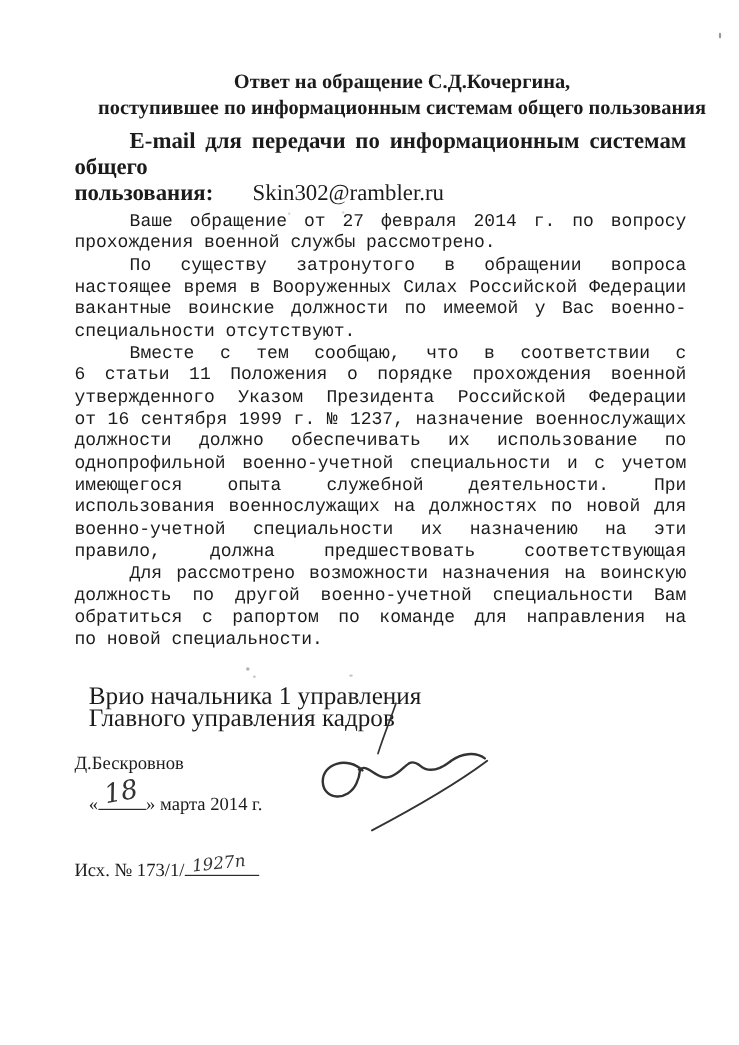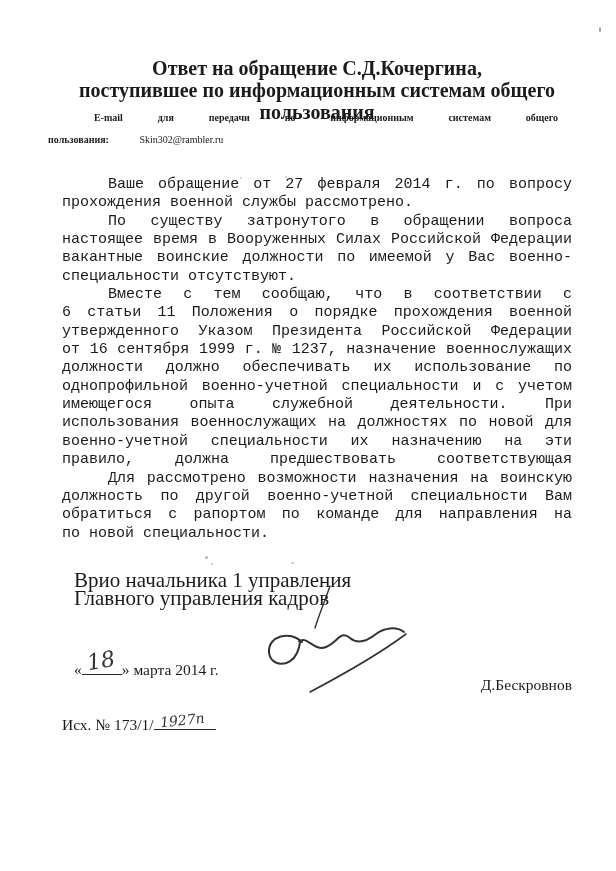--- a/index.html
+++ b/index.html
@@ -1,34 +1,34 @@
 <!DOCTYPE html>
 <html><head>
 <meta charset="utf-8">
 <style>
   html,body{margin:0;padding:0;background:#ffffff;}
   .page{position:relative;width:616px;height:871px;background:#ffffff;overflow:hidden;
         font-family:"Liberation Serif",serif;color:#1b1b1b;}
   
-  .title-block{position:absolute;left:62px;top:57px;width:510px;text-align:center;
-               font-weight:bold;font-size:20px;line-height:22px;}
+  .title-block{position:absolute;left:80px;top:57px;width:510px;text-align:center;
+               font-weight:bold;font-size:17px;line-height:22px;}
   
-  .email-block{position:absolute;left:48px;top:107px;width:510px;font-weight:bold;
-               font-size:10px;line-height:22px;}
+  .email-block{position:absolute;left:62px;top:107px;width:510px;font-weight:bold;
+               font-size:19px;line-height:22px;}
   .jline{text-align:justify;text-align-last:justify;text-indent:46px;}
   .email-l2 .email{font-weight:normal;margin-left:28px;}
   
   .body-block{position:absolute;left:62px;top:176px;width:510px;font-size:15px;font-family:Liberation Mono, monospace;}
   .bline{height:18.35px;line-height:18.35px;overflow:hidden;
          text-align:justify;text-align-last:justify;}
   .bline.first{text-indent:46px;}
   .bline.last{text-align-last:left;}
   
   .sig-block{position:absolute;left:74px;top:572px;font-size:21px;line-height:17.6px;}
-  .sig-name{position:absolute;left:62px;top:628px;width:510px;text-align:right;font-size:15.5px;margin-top:48px;}
+  .sig-name{position:absolute;left:62px;top:628px;width:510px;text-align:left;font-size:15.5px;}
   .sig-svg{position:absolute;left:260px;top:578px;}
   
   .date-line{position:absolute;left:74px;top:658px;font-size:15.5px;}
   .day-slot{display:inline-block;width:40px;height:16px;border-bottom:1.4px solid #2a2a2a;
             position:relative;}
   .day-hw{position:absolute;left:5px;top:-10px;font-family:"DejaVu Serif",serif;
           font-style:italic;font-size:22px;color:#333;transform:rotate(-10deg);
           white-space:nowrap;}
   
   .ref-line{position:absolute;left:62px;top:713px;font-size:15.5px;text-align:center;}

